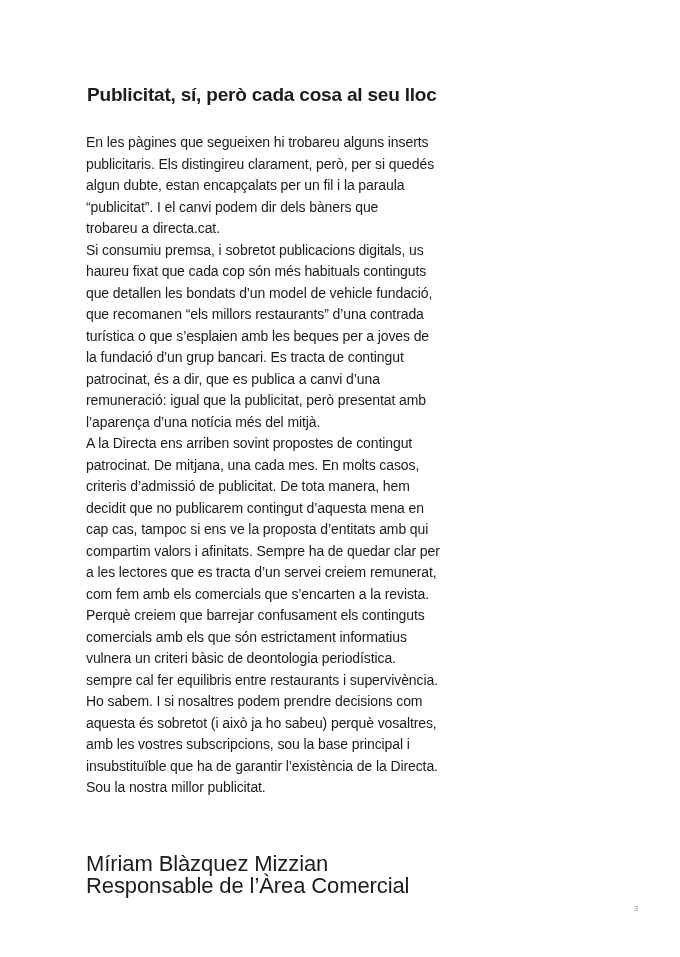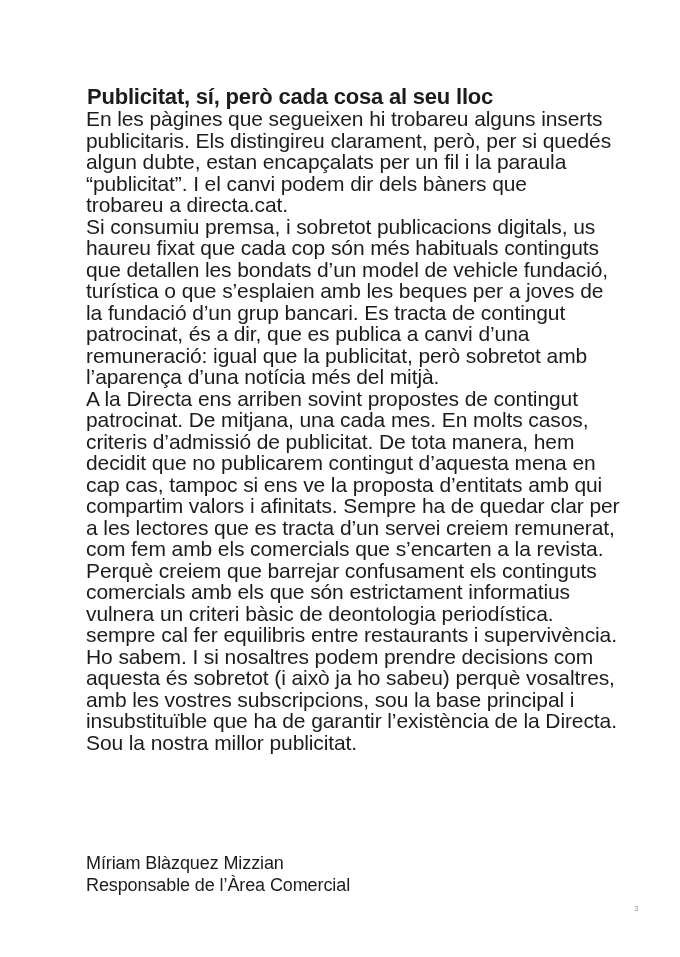--- a/index.html
+++ b/index.html
@@ -10,40 +10,40 @@
     height: 957px;
     background: #ffffff;
     overflow: hidden;
     font-family: "Liberation Sans", "DejaVu Sans", sans-serif;
     color: #1c1c1c;
   }
   .title {
     position: absolute;
     left: 87px;
     top: 84px;
-    font-size: 22px;
+    font-size: 19px;
     font-weight: 700;
     letter-spacing: -0.2px;
     white-space: nowrap;
   }
   .body-text {
     position: absolute;
     left: 86px;
-    top: 108px;
-    font-size: 21px;
+    top: 132px;
+    font-size: 14px;
     line-height: 21.5px;
     letter-spacing: -0.1px;
   }
   .body-text .line { white-space: nowrap; }
   .italic { }
   .signature {
     position: absolute;
     left: 86px;
     top: 853px;
-    font-size: 18px;
+    font-size: 22px;
     line-height: 21.5px;
     letter-spacing: -0.1px;
   }
   .page-number {
     position: absolute;
     left: 634px;
     top: 904px;
     font-size: 8px;
     color: #9b9b9b;
   }
@@ -56,24 +56,25 @@
 
   <div class="body-text" id="body-text">
       <div class="line"><span>En les pàgines que segueixen hi trobareu alguns inserts</span></div>
       <div class="line"><span>publicitaris. Els distingireu clarament, però, per si quedés</span></div>
       <div class="line"><span>algun dubte, estan encapçalats per un fil i la paraula</span></div>
       <div class="line"><span>“publicitat”. I el canvi podem dir dels bàners que</span></div>
       <div class="line"><span>trobareu a </span><span class="italic">directa.cat</span><span>.</span></div>
       <div class="line"><span>Si consumiu premsa, i sobretot publicacions digitals, us</span></div>
       <div class="line"><span>haureu fixat que cada cop són més habituals continguts</span></div>
       <div class="line"><span>que detallen les bondats d’un model de vehicle fundació,</span></div>
+      <div class="line"><span>que recomanen “els millors restaurants” d’una contrada</span></div>
       <div class="line"><span>turística o que s’esplaien amb les beques per a joves de</span></div>
       <div class="line"><span>la fundació d’un grup bancari. Es tracta de contingut</span></div>
       <div class="line"><span>patrocinat, és a dir, que es publica a canvi d’una</span></div>
-      <div class="line"><span>remuneració: igual que la publicitat, però sobretot amb</span></div>
+      <div class="line"><span>remuneració: igual que la publicitat, però presentat amb</span></div>
       <div class="line"><span>l’aparença d’una notícia més del mitjà.</span></div>
       <div class="line"><span>A la </span><span class="italic">Directa</span><span> ens arriben sovint propostes de contingut</span></div>
       <div class="line"><span>patrocinat. De mitjana, una cada mes. En molts casos,</span></div>
       <div class="line"><span>criteris d’admissió de publicitat. De tota manera, hem</span></div>
       <div class="line"><span>decidit que no publicarem contingut d’aquesta mena en</span></div>
       <div class="line"><span>cap cas, tampoc si ens ve la proposta d’entitats amb qui</span></div>
       <div class="line"><span>compartim valors i afinitats. Sempre ha de quedar clar per</span></div>
       <div class="line"><span>a les lectores que es tracta d’un servei creiem remunerat,</span></div>
       <div class="line"><span>com fem amb els comercials que s’encarten a la revista.</span></div>
       <div class="line"><span>Perquè creiem que barrejar confusament els continguts</span></div>

